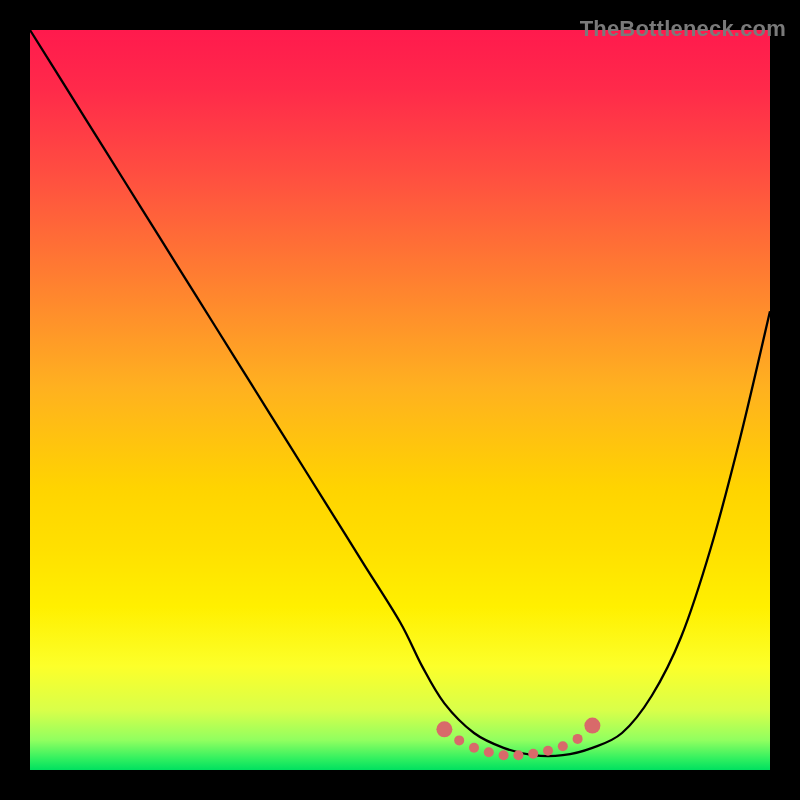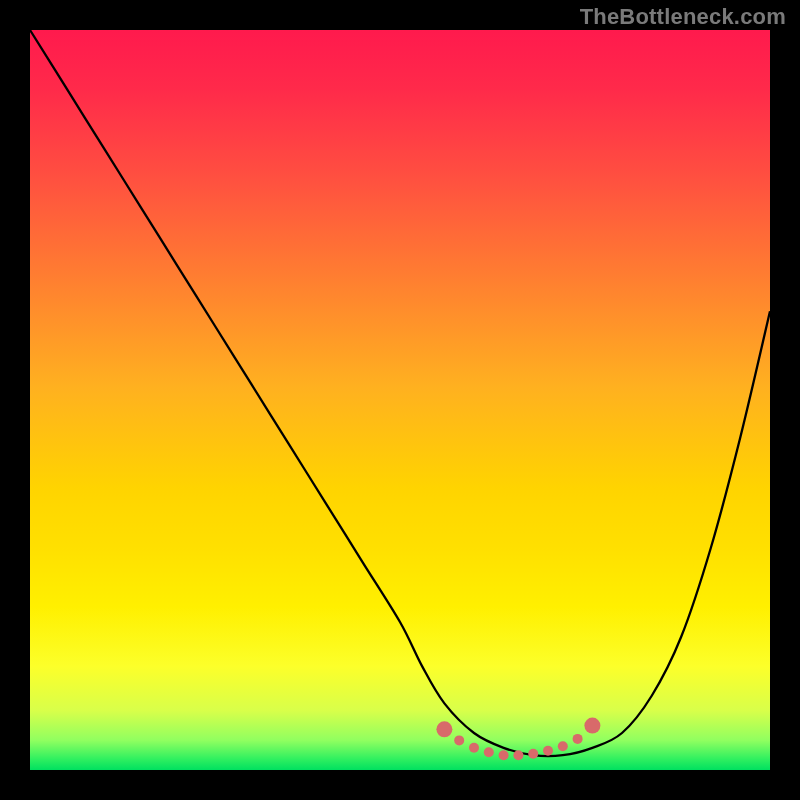--- a/index.html
+++ b/index.html
@@ -34,21 +34,21 @@
       #ffe000 70%,
       #fff000 78%,
       #fcff2a 86%,
       #d8ff4a 92%,
       #90ff60 96%,
       #30f060 98.5%,
       #00e060 100%);
   }
   .watermark {
     position: absolute;
-    top: 4px;
+    top: 16px;
     right: 14px;
     font-family: Arial, Helvetica, sans-serif;
     font-size: 22px;
     font-weight: bold;
     color: #7a7a7a;
     letter-spacing: 0.2px;
   }
   svg.curve {
     position: absolute;
     left: 30px;

